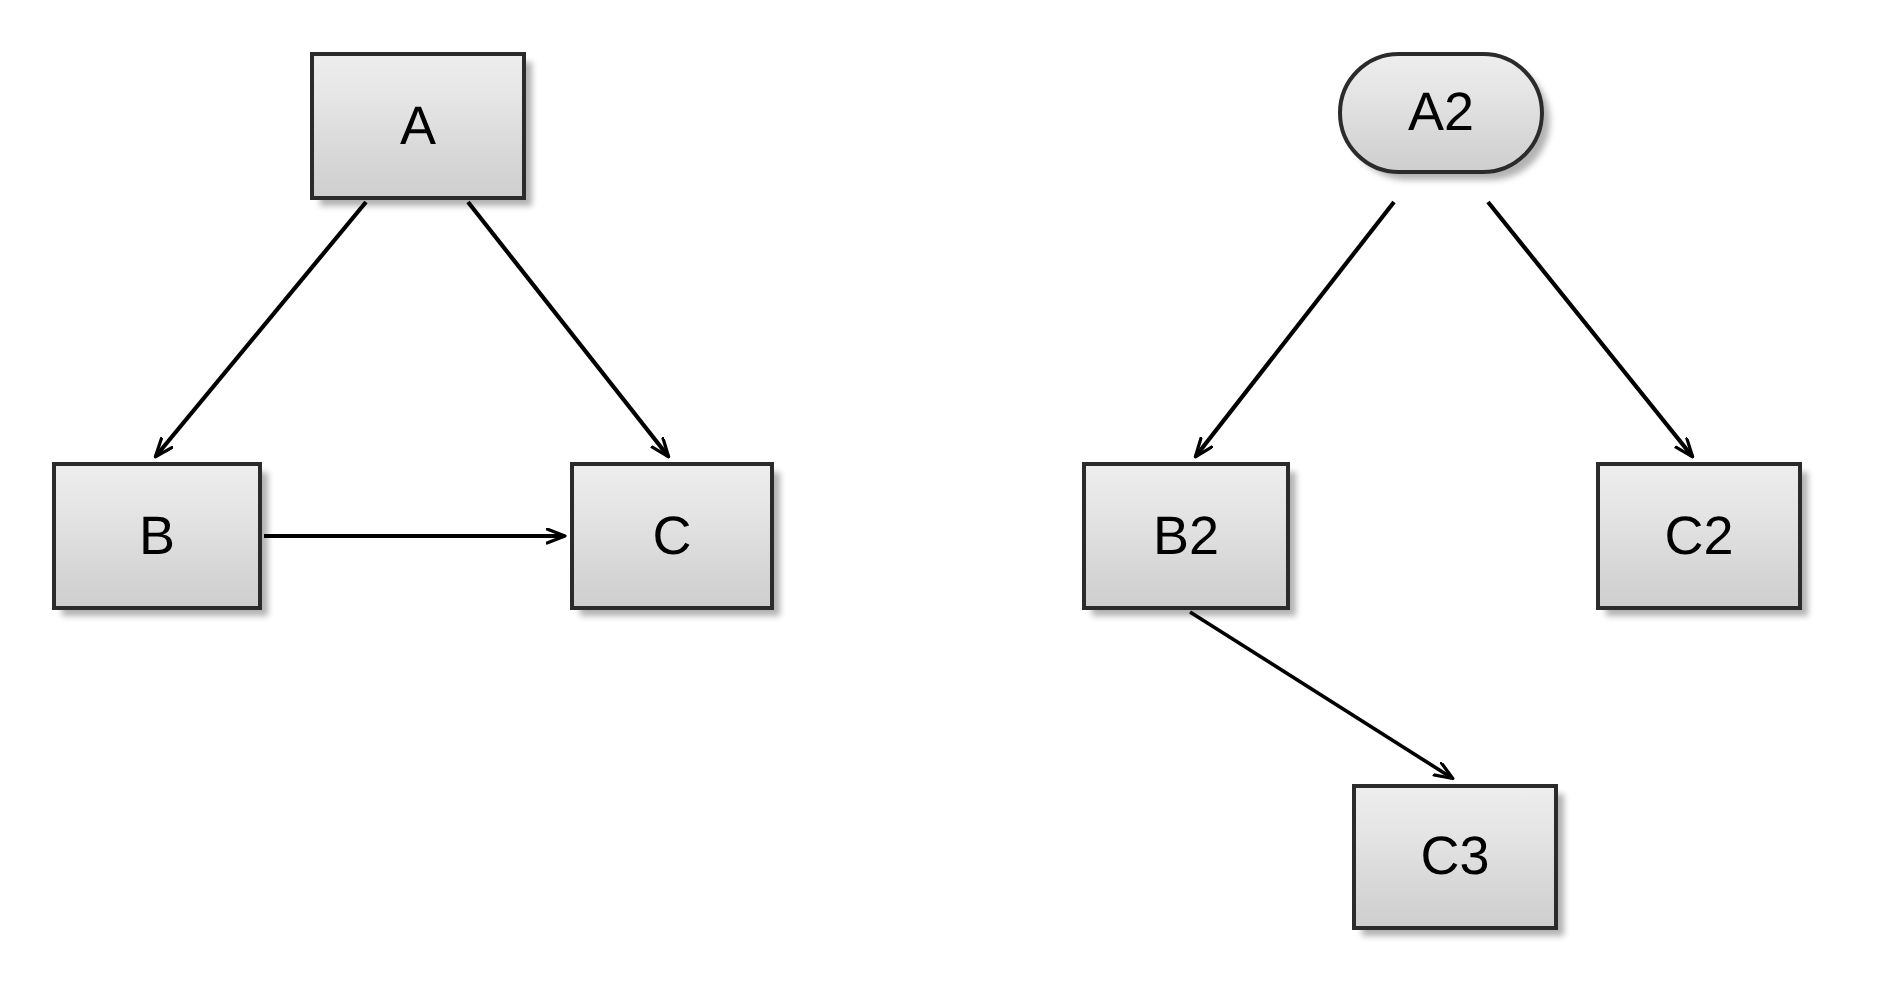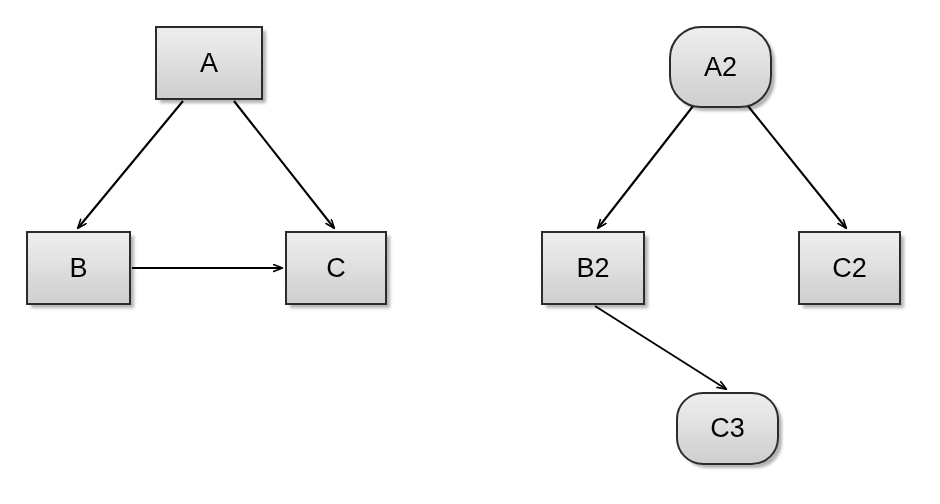--- a/index.html
+++ b/index.html
@@ -74,26 +74,26 @@
   <div class="node" style="left: 155px; top: 26px; width: 108px; height: 74px;">
     <span class="node-label">A</span>
   </div>
   <div class="node" style="left: 26px; top: 231px; width: 105px; height: 74px;">
     <span class="node-label">B</span>
   </div>
   <div class="node" style="left: 285px; top: 231px; width: 102px; height: 74px;">
     <span class="node-label">C</span>
   </div>
 
-  <div class="node" style="left: 669px; top: 26px; width: 103px; height: 82px; border-radius: 32px;">
+  <div class="node" style="left: 669px; top: 26px; width: 103px; height: 61px; border-radius: 32px;">
     <span class="node-label">A2</span>
   </div>
   <div class="node" style="left: 541px; top: 231px; width: 104px; height: 74px; text-align: center;">
     <span class="node-label">B2</span>
   </div>
   <div class="node" style="left: 798px; top: 231px; width: 103px; height: 74px; align-items: center;">
     <span class="node-label">C2</span>
   </div>
-  <div class="node" style="left: 676px; top: 392px; width: 103px; height: 73px; border-radius: 27px;">
+  <div class="node" style="left: 676px; top: 392px; width: 103px; height: 73px;">
     <span class="node-label">C3</span>
   </div>
 
 </div>
 
 </body></html>

